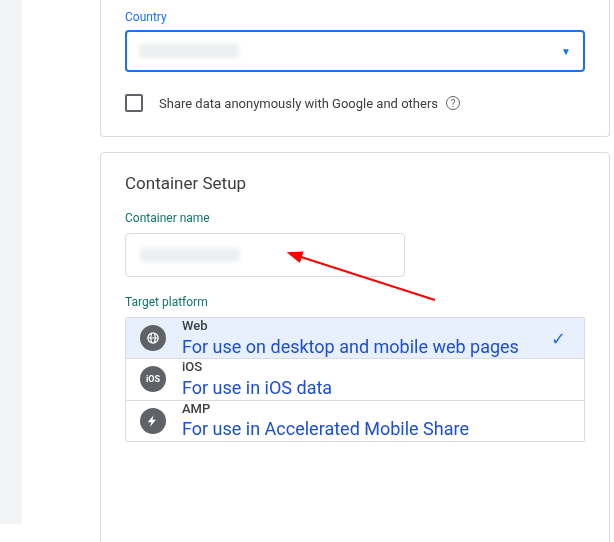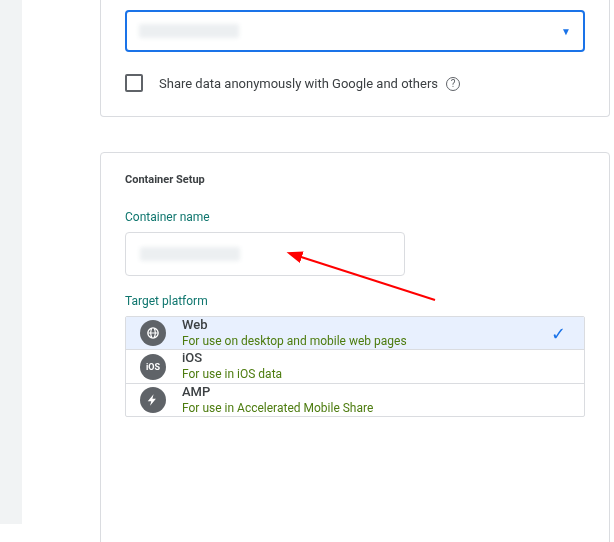--- a/index.html
+++ b/index.html
@@ -52,27 +52,27 @@
     display: flex; align-items: center;
     margin-top: 22px;
   }
   .checkbox {
     width: 18px; height: 18px;
     border: 2px solid #5f6368;
     border-radius: 2px;
     margin-right: 16px;
     flex-shrink: 0;
   }
-  .checkbox-label { color: #3c4043; font-size: 13px; display: flex; align-items: flex-end; }
+  .checkbox-label { color: #3c4043; font-size: 13px; display: flex; align-items: center; }
   .help-icon {
     width: 14px; height: 14px; border: 1px solid #5f6368; border-radius: 50%;
     display: inline-flex; align-items: center; justify-content: center;
     font-size: 10px; color: #5f6368; margin-left: 8px;
   }
-  .section-title { font-size: 11px; color: #3c4043; margin-bottom: 24px; font-weight: 700; }
+  .section-title { font-size: 17px; color: #3c4043; margin-bottom: 18px; font-weight: 400; }
   .subtle-label { font-size: 12px; color: #0f766e; margin-bottom: 8px; }
   .text-input {
     border: 1px solid #dadce0;
     border-radius: 4px;
     height: 44px;
     width: 280px;
     padding: 0 14px;
     display: flex; align-items: center;
     position: relative;
   }
@@ -98,34 +98,35 @@
   .plat-icon {
     width: 26px; height: 26px; border-radius: 50%;
     background: #5f6368;
     color: #fff;
     display: flex; align-items: center; justify-content: center;
     font-size: 12px; font-weight: 700;
     margin-right: 16px; flex-shrink: 0;
   }
   .plat-icon svg { width: 14px; height: 14px; fill: #fff; }
   .plat-text .plat-title { font-size: 13px; font-weight: 500; color: #3c4043; line-height: 1.3; }
-  .plat-text .plat-desc  { font-size: 12px; color: #4d7c0f; line-height: 1.3; }
+  .plat-text .plat-desc  { font-size: 18px; color: #1d4ed8; line-height: 1.3; }
   .check-mark { position: absolute; right: 18px; top: 50%; transform: translateY(-50%); color: #1a73e8; font-size: 18px; }
   .arrow-annot {
     position: absolute;
     pointer-events: none;
     left: 0; top: 0;
   }
 </style>
 </head>
 <body>
 
 <div class="left-rail"></div>
 
 <div class="card card-top">
+  <div class="field-label-focused">Country</div>
   <div class="select">
     <span class="blurred"></span>
     <span class="dropdown-arrow">▼</span>
   </div>
   <div class="checkbox-row">
     <span class="checkbox"></span>
     <span class="checkbox-label">
       <span>Share data anonymously with Google and others</span>
       <span class="help-icon">?</span>
     </span>

